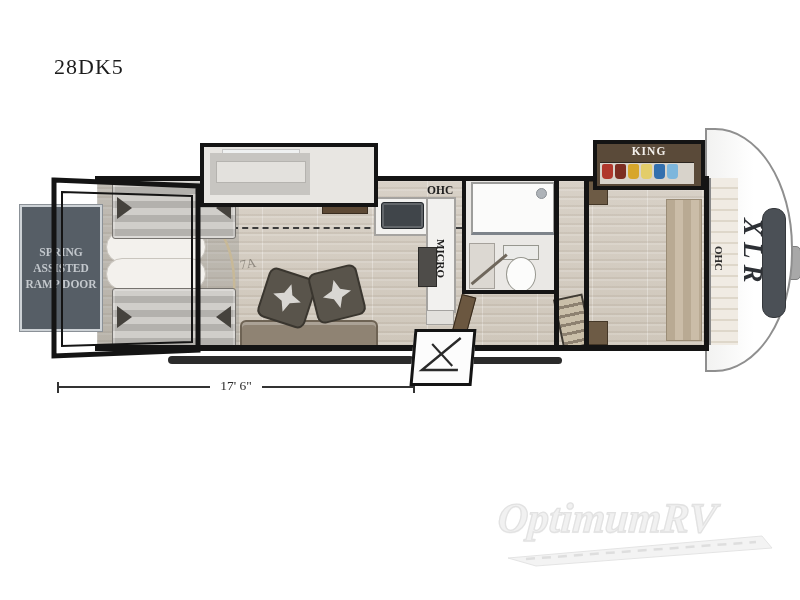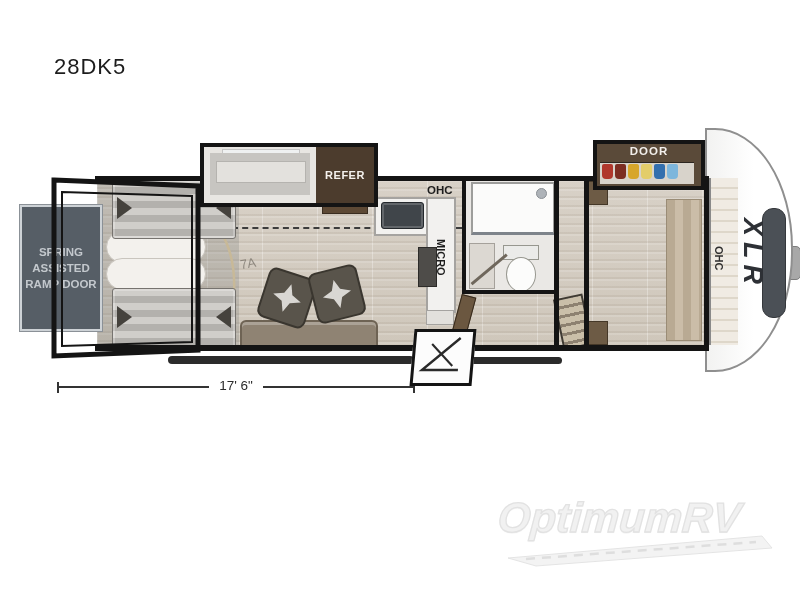--- a/index.html
+++ b/index.html
@@ -1,17 +1,17 @@
 <!DOCTYPE html>
 <html><head>
 <meta charset="utf-8">
 <style>
   html,body{margin:0;padding:0;background:#fff;}
   .stage{position:relative;width:800px;height:600px;background:#ffffff;overflow:hidden;
-         font-family:Liberation Sans, sans-serif;}
+         font-family:Liberation Serif, serif;}
   .abs{position:absolute;}
 
   
   .model-title{left:54px;top:54px;font-size:22px;letter-spacing:1px;color:#1c1c1c;z-index:9;}
 
   
   .front-cap{left:705px;top:128px;width:84px;height:240px;background:linear-gradient(90deg,#f2f2f1,#ffffff 55%);
              border:2px solid #8f8f8f;border-radius:0 78px 78px 0 / 0 120px 120px 0;z-index:1;}
   .hitch-pin{left:786px;top:246px;width:13px;height:32px;background:#a8a8a8;border:1px solid #7e7e7e;
              border-radius:0 5px 5px 0;z-index:0;}
@@ -224,26 +224,23 @@
   </div>
   <svg class="abs ramp-svg" width="160" height="190">
     <polygon points="8,10 152,16 152,180 8,186" fill="none" stroke="#141414" stroke-width="5"></polygon>
     <polygon points="16,22 146,26 146,172 16,176" fill="none" stroke="#141414" stroke-width="2"></polygon>
   </svg>
 
   <div class="abs slide-box refer-slide">
     <div class="slide-window"></div>
     <div class="sofa-base"></div>
     <div class="sofa-cushion"></div>
-    <div class="refer-box">
-      <span>REFER</span>
-    </div>
   </div>
   <div class="abs slide-box ward-slide">
-    <div class="ward-label">DOOR</div>
+    <div class="ward-label">KING</div>
     <div class="clothes-strip">
       <span class="cloth" style="background:#b0372c"></span>
       <span class="cloth" style="background:#7c2d22"></span>
       <span class="cloth" style="background:#d7a62b"></span>
       <span class="cloth" style="background:#e3cd6a"></span>
       <span class="cloth" style="background:#336fae"></span>
       <span class="cloth" style="background:#7db6dc"></span>
     </div>
   </div>
 

